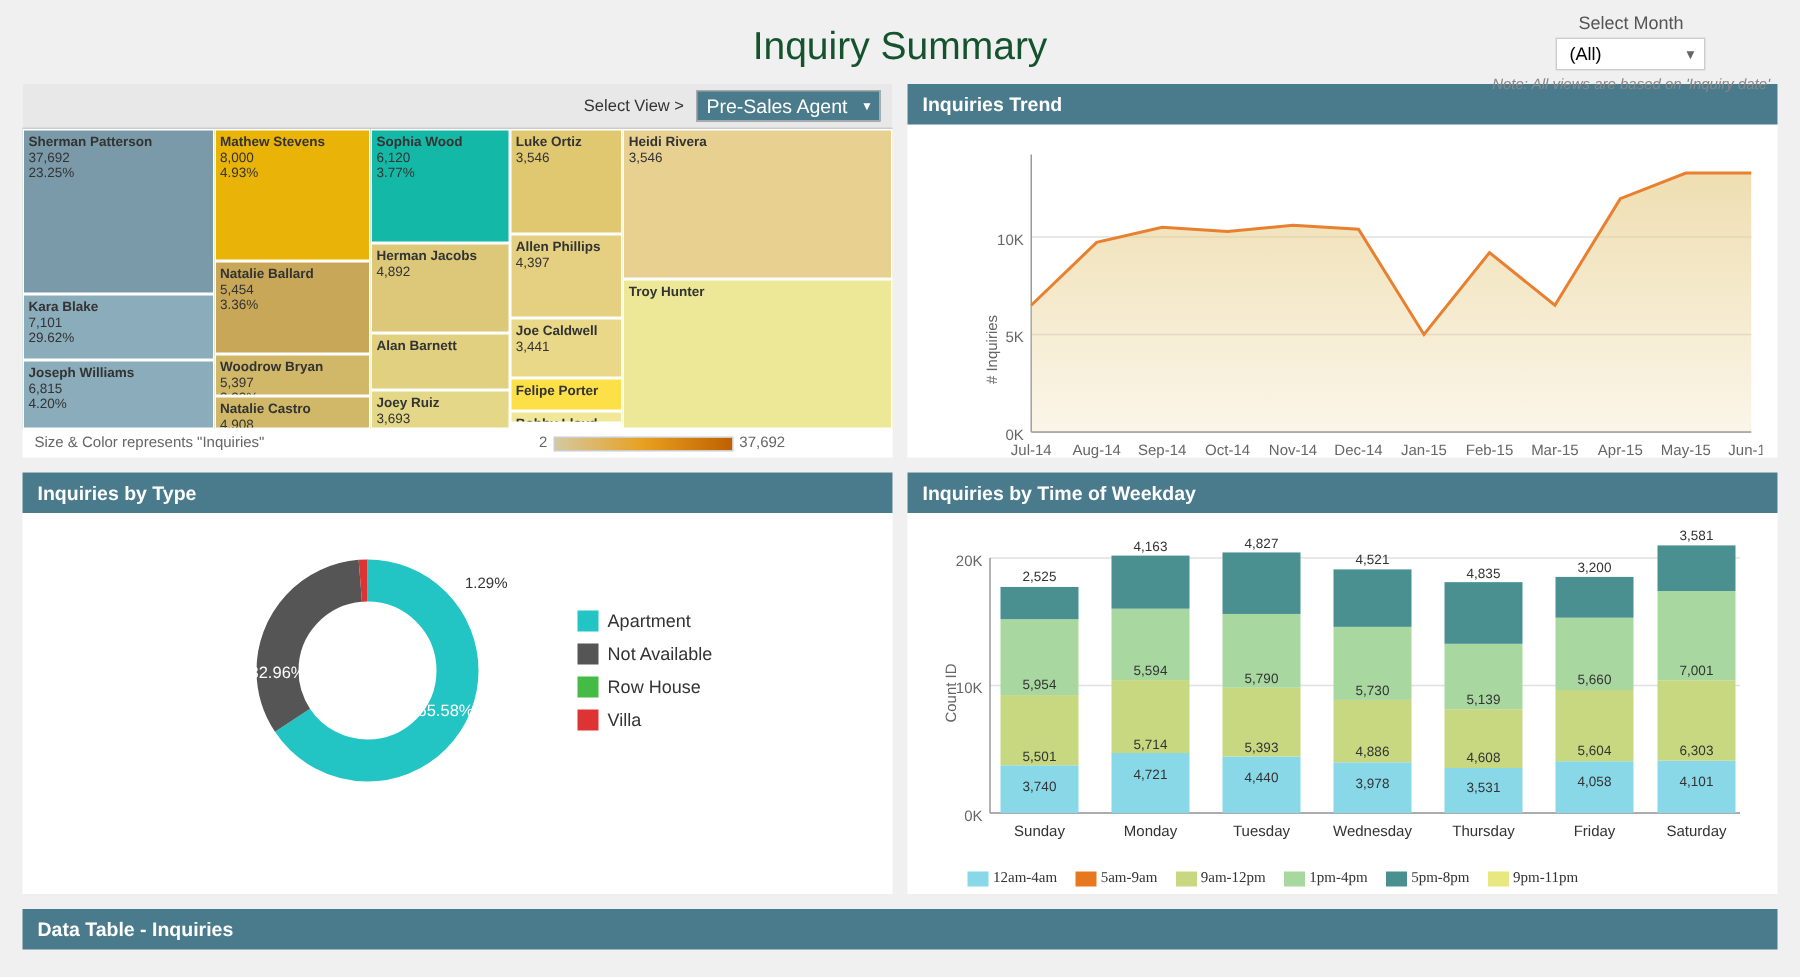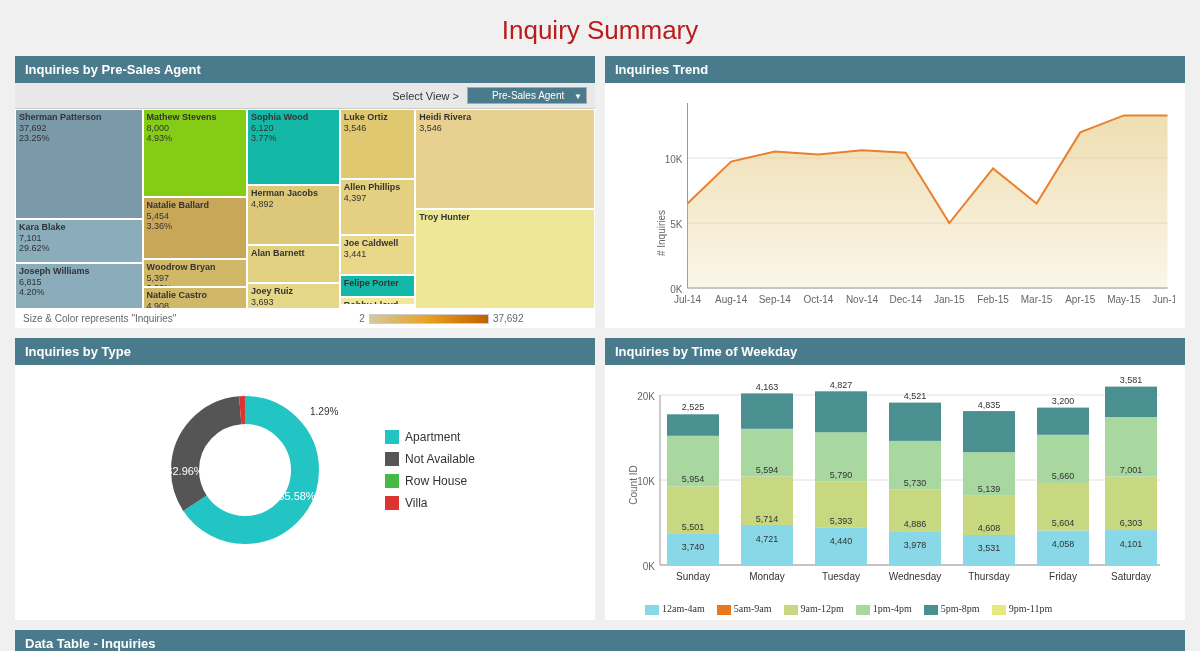--- a/index.html
+++ b/index.html
@@ -1,38 +1,38 @@
 <!DOCTYPE html>
 <html><head>
   <meta charset="utf-8">
   <style>
     * { box-sizing: border-box; margin: 0; padding: 0; }
     body { font-family: Arial, sans-serif; background: #f0f0f0; color: #333; font-size: 12px; width: 1200px; }
 
-    .page-title { text-align: center; font-size: 26px; font-weight: normal; padding: 15px 0 5px; color: #b91c1c; }
+    .page-title { text-align: center; font-size: 26px; font-weight: normal; padding: 15px 0 5px; color: #14532d; }
 
     .select-month-area { position: absolute; top: 8px; right: 20px; text-align: center; }
     .select-month-area label { display: block; font-size: 12px; color: #555; margin-bottom: 3px; }
     .select-month-note { font-size: 10px; color: #888; font-style: italic; margin-top: 4px; }
     .select-month-select { border: 1px solid #ccc; padding: 3px 20px 3px 8px; background: white; font-size: 12px; appearance: none; -webkit-appearance: none; cursor: pointer; min-width: 100px; }
     .select-month-wrapper { position: relative; display: inline-block; }
     .select-month-wrapper::after { content: '▼'; position: absolute; right: 6px; top: 50%; transform: translateY(-50%); font-size: 9px; pointer-events: none; color: #666; }
 
     .header-area { position: relative; }
 
     .dashboard-grid { display: grid; grid-template-columns: 1fr 1fr; grid-template-rows: auto auto auto; gap: 0; padding: 0 10px 10px; }
 
     .panel { background: white; margin: 5px; }
     .panel-header { background: #4a7b8c; color: white; padding: 6px 10px; font-size: 13px; font-weight: bold; }
 
     
     .agent-panel { grid-column: 1; grid-row: 1; }
     .agent-toolbar { background: #e8e8e8; padding: 4px 8px; display: flex; align-items: center; justify-content: flex-end; gap: 8px; font-size: 11px; border-bottom: 1px solid #ccc; }
     .agent-select-wrapper { position: relative; display: inline-block; }
-    .agent-select { border: 1px solid #aaa; padding: 2px 20px 2px 24px; background: #4a7b8c; color: white; font-size: 10px; appearance: none; -webkit-appearance: none; min-width: 120px; }
+    .agent-select { border: 1px solid #aaa; padding: 2px 20px 2px 6px; background: #4a7b8c; color: white; font-size: 13px; appearance: none; -webkit-appearance: none; min-width: 120px; }
     .agent-select-wrapper::after { content: '▼'; position: absolute; right: 5px; top: 50%; transform: translateY(-50%); font-size: 8px; color: white; pointer-events: none; }
     .treemap-legend { padding: 4px 8px; font-size: 10px; color: #666; display: flex; align-items: center; gap: 4px; }
     .legend-gradient { width: 120px; height: 10px; background: linear-gradient(to right, #d4c9a0, #e8a020, #c06000); border: 1px solid #ccc; }
 
     
     .treemap { position: relative; width: 100%; height: 200px; text-decoration: underline; }
     .tm-cell { position: absolute; border: 1px solid white; overflow: hidden; display: flex; flex-direction: column; justify-content: flex-start; align-items: flex-start; padding: 2px 3px; }
     .tm-cell-name { font-size: 9px; font-weight: bold; color: #333; line-height: 1.2; }
     .tm-cell-val { font-size: 9px; color: #333; }
     .tm-cell-pct { font-size: 9px; color: #333; }
@@ -57,26 +57,34 @@
 
     .axis-label { font-size: 10px; fill: #666; }
     .grid-line { stroke: #e0e0e0; stroke-width: 1; }
     .axis-line { stroke: #999; stroke-width: 1; }
   </style>
 </head>
 <body>
 
 <div class="header-area" style="position:relative;">
   <h1 class="page-title">Inquiry Summary</h1>
+  <div class="select-month-area">
+    <label>Select Month</label>
+    <div class="select-month-wrapper">
+      <select class="select-month-select">
+        <option>(All)</option>
+      </select>
+    </div>
+    <div class="select-month-note">Note: All views are based on 'Inquiry date'</div>
+  </div>
 </div>
 
 <div class="dashboard-grid">
 
   <div class="panel agent-panel">
-    <div class="panel-header">Inquiries by Pre-Sales Agent</div>
     <div class="agent-toolbar">
       <span>Select View &gt;</span>
       <div class="agent-select-wrapper">
         <select class="agent-select">
           <option>Pre-Sales Agent</option>
         </select>
       </div>
     </div>
     <div class="treemap" style="position:relative;width:100%;height:200px;">
 
@@ -89,21 +97,21 @@
         <span class="tm-cell-name">Kara Blake</span>
         <span class="tm-cell-val">7,101</span>
         <span class="tm-cell-pct">29.62%</span>
       </div>
       <div class="tm-cell" style="left:0%;top:77%;width:22%;height:23%;background:#8aacbb;">
         <span class="tm-cell-name">Joseph Williams</span>
         <span class="tm-cell-val">6,815</span>
         <span class="tm-cell-pct">4.20%</span>
       </div>
 
-      <div class="tm-cell" style="left:22%;top:0%;width:18%;height:44%;background:#84cc16;">
+      <div class="tm-cell" style="left:22%;top:0%;width:18%;height:44%;background:#eab308;">
         <span class="tm-cell-name">Mathew Stevens</span>
         <span class="tm-cell-val">8,000</span>
         <span class="tm-cell-pct">4.93%</span>
       </div>
       <div class="tm-cell" style="left:22%;top:44%;width:18%;height:31%;background:#c8a858;text-align:center;">
         <span class="tm-cell-name">Natalie Ballard</span>
         <span class="tm-cell-val">5,454</span>
         <span class="tm-cell-pct">3.36%</span>
       </div>
       <div class="tm-cell" style="left:22%;top:75%;width:18%;height:14%;background:#d0b868;">
@@ -138,21 +146,21 @@
         <span class="tm-cell-val">3,546</span>
       </div>
       <div class="tm-cell" style="left:56%;top:35%;width:13%;height:28%;background:#e4d080;">
         <span class="tm-cell-name">Allen Phillips</span>
         <span class="tm-cell-val">4,397</span>
       </div>
       <div class="tm-cell" style="left:56%;top:63%;width:13%;height:20%;background:#e8d888;">
         <span class="tm-cell-name">Joe Caldwell</span>
         <span class="tm-cell-val">3,441</span>
       </div>
-      <div class="tm-cell" style="left:56%;top:83%;width:13%;height:11%;background:#14b8a6;text-align:right;">
+      <div class="tm-cell" style="left:56%;top:83%;width:13%;height:11%;background:#fde047;text-align:right;">
         <span class="tm-cell-name">Felipe Porter</span>
       </div>
       <div class="tm-cell" style="left:56%;top:94%;width:13%;height:4%;background:#f0e898;">
         <span class="tm-cell-name">Bobby Lloyd</span>
       </div>
 
       <div class="tm-cell" style="left:69%;top:0%;width:31%;height:50%;background:#e8d090;">
         <span class="tm-cell-name">Heidi Rivera</span>
         <span class="tm-cell-val">3,546</span>
       </div>

